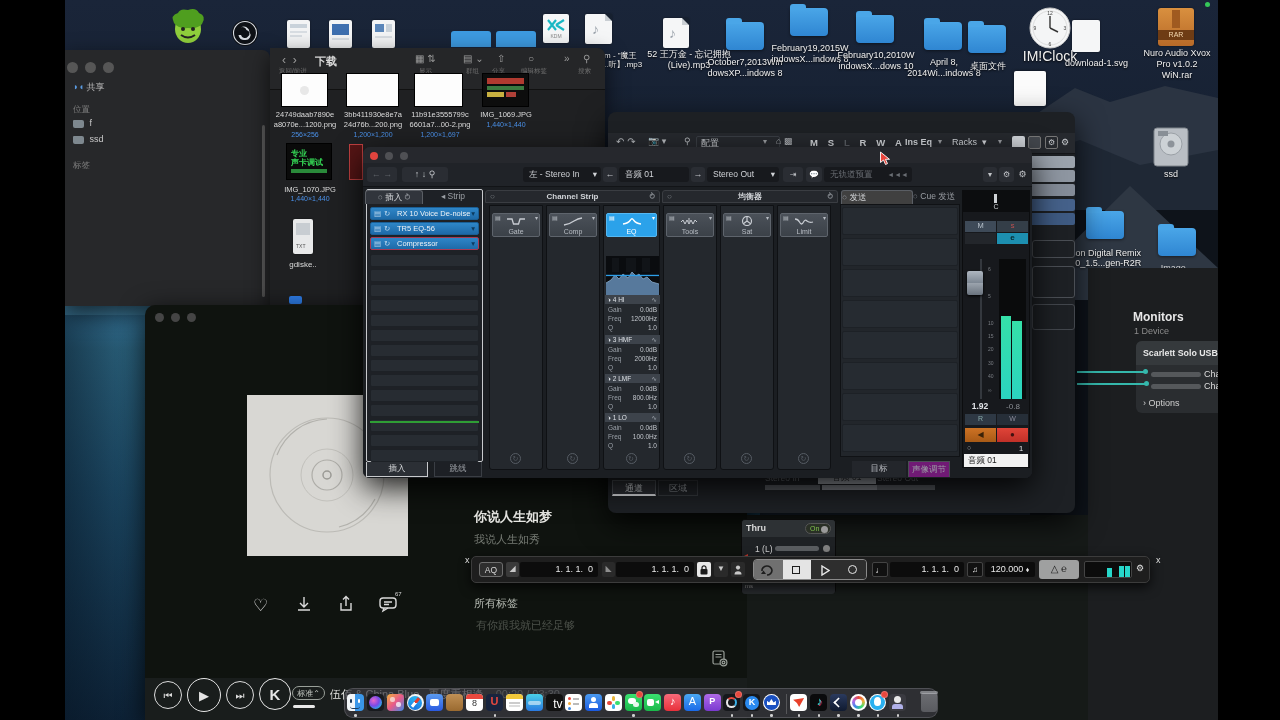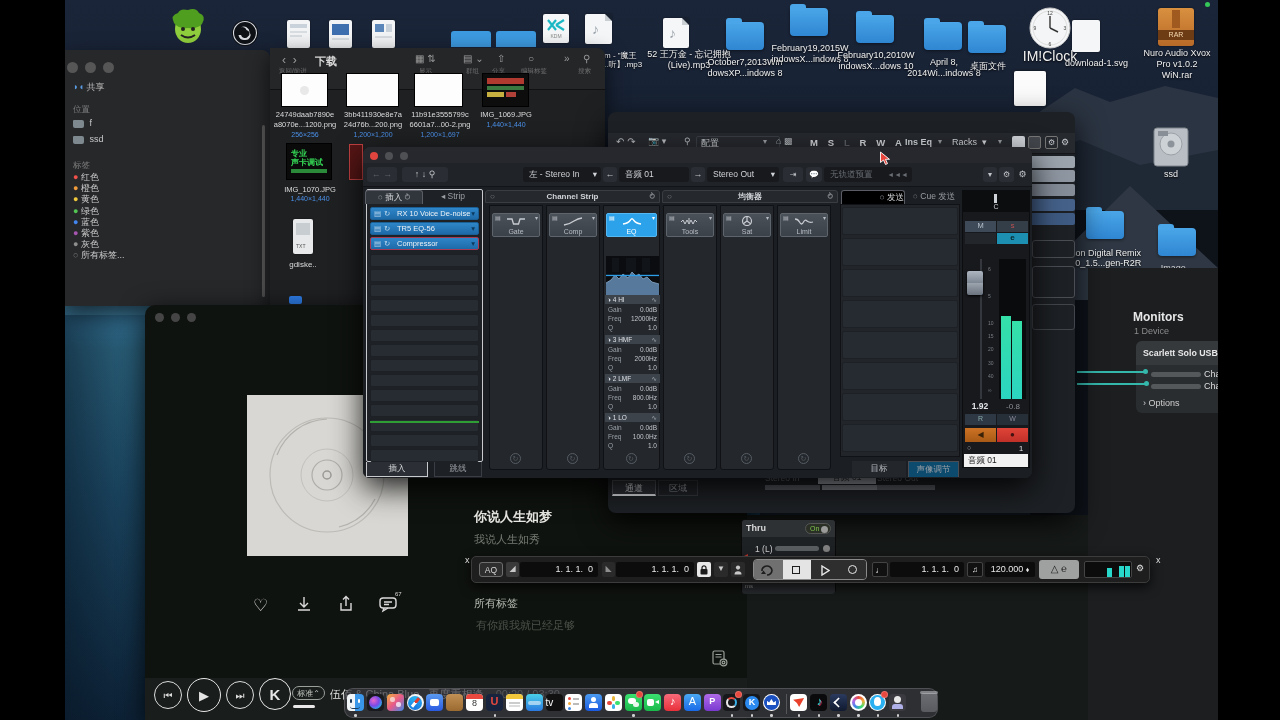--- a/index.html
+++ b/index.html
@@ -155,30 +155,20 @@
  <div class="tl ab" style="left:2px;top:12px">
         <i style="background:#565656"></i>
         <i style="background:#565656"></i>
         <i style="background:#565656"></i>
       </div>
  <div class="ab" style="left:8px;top:31px;font-size:9px;color:#bdbdbd"><span style="color:#5a9ae0">◗◖</span> 共享</div>
  <div class="ab" style="left:8px;top:54px;font-size:8.5px;color:#7f7f7f">位置</div>
  <div class="ab" style="left:8px;top:68px;font-size:9px;color:#c9c9c9"><span class="sfold"></span> f</div>
  <div class="ab" style="left:8px;top:84px;font-size:9px;color:#c9c9c9"><span class="sfold"></span> ssd</div>
  <div class="ab" style="left:8px;top:110px;font-size:8.5px;color:#7f7f7f">标签</div>
- <div class="ab" style="left:8px;top:121px;font-size:9px;color:#c9c9c9">
-  <div style="height:11.2px"><span style="color:#f0514b">●</span> 红色</div>
-  <div style="height:11.2px"><span style="color:#f09b3c">●</span> 橙色</div>
-  <div style="height:11.2px"><span style="color:#f0c93c">●</span> 黄色</div>
-  <div style="height:11.2px"><span style="color:#53c553">●</span> 绿色</div>
-  <div style="height:11.2px"><span style="color:#4286f0">●</span> 蓝色</div>
-  <div style="height:11.2px"><span style="color:#a655b0">●</span> 紫色</div>
-  <div style="height:11.2px"><span style="color:#8e8e8e">●</span> 灰色</div>
-  <div style="height:11.2px"><span style="color:#777">○</span> 所有标签...</div>
- </div>
  <div class="ab" style="left:197px;top:75px;width:3px;height:172px;background:#5a5a5a;border-radius:2px"></div>
 </div>
 
 <div id="dlwin" class="ab" style="left:270px;top:48px;width:335px;height:470px;background:#1f2022;border-radius:0 8px 8px 0;box-shadow:0 8px 22px #000a">
  <div class="ab" style="left:0;top:0;width:335px;height:42px;background:#252628;border-radius:0 8px 0 0;border-bottom:1px solid #111">
   <div class="ab" style="left:12px;top:5px;font-size:12px;color:#9a9a9a">‹&nbsp;&nbsp;›</div>
   <div class="ab" style="left:9px;top:19px;font-size:6.5px;color:#6f6f6f">返回/前进</div>
   <div class="ab" style="left:45px;top:6px;font-size:11px;font-weight:bold;color:#d6d6d6">下载</div>
   <div class="ab" style="left:145px;top:5px;font-size:10px;color:#9a9a9a">▦ ⇅</div>
   <div class="ab" style="left:149px;top:19px;font-size:6.5px;color:#6f6f6f">显示</div>
@@ -537,35 +527,35 @@
           <div style="position:absolute;left:0;top:0;width:55px;height:9px;background:#3d434b;color:#dde1e6;line-height:9px"><span style="margin-left:2px">◑ 1 LO</span><span style="float:right;margin-right:3px;color:#aab0b8">∿</span></div>
           <div style="position:absolute;left:3px;top:11px">Gain</div>
           <div style="position:absolute;right:3px;top:11px;color:#c2c6cc">0.0dB</div>
           <div style="position:absolute;left:3px;top:20px">Freq</div>
           <div style="position:absolute;right:3px;top:20px;color:#c2c6cc">100.0Hz</div>
           <div style="position:absolute;left:3px;top:29px">Q</div>
           <div style="position:absolute;right:3px;top:29px;color:#c2c6cc">1.0</div>
         </div>
       </div>
 
- <div class="ab" style="left:478px;top:43px;width:64px;height:14px;background:#000000;border:1px solid #5a5e64;border-bottom:0;border-radius:3px 3px 0 0;font-size:8.5px;color:#d8dadd;text-align:right;line-height:13px"><span style="color:#8a8e94">○</span> 发送</div>
+ <div class="ab" style="left:478px;top:43px;width:72px;height:14px;background:#404040;border:1px solid #5a5e64;border-bottom:0;border-radius:3px 3px 0 0;font-size:8.5px;color:#d8dadd;text-align:left;line-height:13px"><span style="color:#8a8e94">○</span> 发送</div>
  <div class="ab" style="left:545px;top:43px;width:52px;height:14px;font-size:8.5px;color:#9a9ea4;text-align:center;line-height:13px"><span style="color:#6a6e74">○</span> Cue 发送</div>
  <div class="ab" style="left:477px;top:57px;width:120px;height:253px;background:#22262b;border:1px solid #101215"></div>
  <div id="sendrows">
         <div class="ab" style="left:479px;top:60px;width:116px;height:28px;background:#262b31;border:1px solid #1d2126;border-radius:2px"></div>
         <div class="ab" style="left:479px;top:91px;width:116px;height:28px;background:#262b31;border:1px solid #1d2126;border-radius:2px"></div>
         <div class="ab" style="left:479px;top:122px;width:116px;height:28px;background:#262b31;border:1px solid #1d2126;border-radius:2px"></div>
         <div class="ab" style="left:479px;top:153px;width:116px;height:28px;background:#262b31;border:1px solid #1d2126;border-radius:2px"></div>
         <div class="ab" style="left:479px;top:184px;width:116px;height:28px;background:#262b31;border:1px solid #1d2126;border-radius:2px"></div>
         <div class="ab" style="left:479px;top:215px;width:116px;height:28px;background:#262b31;border:1px solid #1d2126;border-radius:2px"></div>
         <div class="ab" style="left:479px;top:246px;width:116px;height:28px;background:#262b31;border:1px solid #1d2126;border-radius:2px"></div>
         <div class="ab" style="left:479px;top:277px;width:116px;height:28px;background:#262b31;border:1px solid #1d2126;border-radius:2px"></div>
       </div>
  <div class="ab" style="left:489px;top:314px;width:54px;height:16px;background:#23262b;font-size:8.5px;color:#b8bbc0;text-align:center;line-height:15px">目标</div>
- <div class="ab" style="left:545px;top:314px;width:51px;height:16px;background:#0c4a6e;border:1px solid #4a4e54;border-bottom:0;font-size:8.5px;color:#9a9ea4;text-align:center;line-height:15px">声像调节</div>
+ <div class="ab" style="left:545px;top:314px;width:42px;height:16px;background:#701a75;border:1px solid #4a4e54;border-bottom:0;font-size:8.5px;color:#9a9ea4;text-align:center;line-height:15px">声像调节</div>
 
  <div class="ab" style="left:599px;top:43px;width:68px;height:278px;background:#17191d;border:1px solid #0c0d0f">
   <div class="ab" style="left:0;top:0;width:66px;height:21px;background:#0c0d0f">
    <div class="ab" style="left:31px;top:3px;width:2.5px;height:9px;background:#cfd2d6"></div>
    <div class="ab" style="left:0;top:12px;width:66px;text-align:center;font-size:7px;color:#cfd2d6">C</div>
   </div>
   <div class="ab" style="left:2px;top:30px;width:31px;height:11px;background:#3e4a58;color:#b8c2cc;font-size:7.5px;text-align:center;line-height:10px">M</div>
   <div class="ab" style="left:34px;top:30px;width:31px;height:11px;background:#343e48;color:#c25050;font-size:7.5px;text-align:center;line-height:10px">s</div>
   <div class="ab" style="left:2px;top:42px;width:31px;height:11px;background:#23262b"></div>
   <div class="ab" style="left:34px;top:42px;width:31px;height:11px;background:#1d8fb0;color:#06272e;font-size:8px;font-weight:bold;text-align:center;line-height:10px">e</div>
@@ -687,21 +677,21 @@
       </div>
       <div class="ab" style="left:160.5px;top:5px;width:17px;height:17px;border-radius:4px;background:#fff">
         <div class="ab" style="left:0;top:0;width:17px;height:5px;background:#f2c83a;border-radius:4px 4px 0 0"></div>
         <div class="ab" style="left:3px;top:8px;width:11px;height:1.5px;background:#ccc"></div>
         <div class="ab" style="left:3px;top:11px;width:11px;height:1.5px;background:#ddd"></div>
       </div>
       <div class="ab" style="left:180.5px;top:5px;width:17px;height:17px;border-radius:4px;background:linear-gradient(180deg,#4ad0e8,#2a7ae0)">
         <div class="ab" style="left:2px;top:7px;width:13px;height:4px;background:#fff8;border-radius:3px"></div>
       </div>
       <div class="ab" style="left:200.6px;top:5px;width:17px;height:17px;border-radius:4px;background:#111">
-        <div class="ab" style="left:0;top:3px;width:17px;text-align:left;font-size:10px;color:#fff">tv</div>
+        <div class="ab" style="left:0;top:3px;width:17px;text-align:right;font-size:12px;color:#fff">tv</div>
       </div>
       <div class="ab" style="left:220.1px;top:5px;width:17px;height:17px;border-radius:4px;background:#fff">
         <div class="ab" style="left:3px;top:3px;width:3px;height:3px;border-radius:50%;background:#e8483e"></div>
         <div class="ab" style="left:8px;top:3.5px;width:6px;height:2px;background:#bbb"></div>
         <div class="ab" style="left:3px;top:8px;width:3px;height:3px;border-radius:50%;background:#f2a83a"></div>
         <div class="ab" style="left:8px;top:8.5px;width:6px;height:2px;background:#bbb"></div>
         <div class="ab" style="left:3px;top:13px;width:3px;height:3px;border-radius:50%;background:#3a8ae8"></div>
       </div>
       <div class="ab" style="left:240.1px;top:5px;width:17px;height:17px;border-radius:4px;background:linear-gradient(180deg,#4a9af0,#1a5ae0)">
         <div class="ab" style="left:6px;top:3px;width:5px;height:5px;border-radius:50%;background:#fff"></div>

